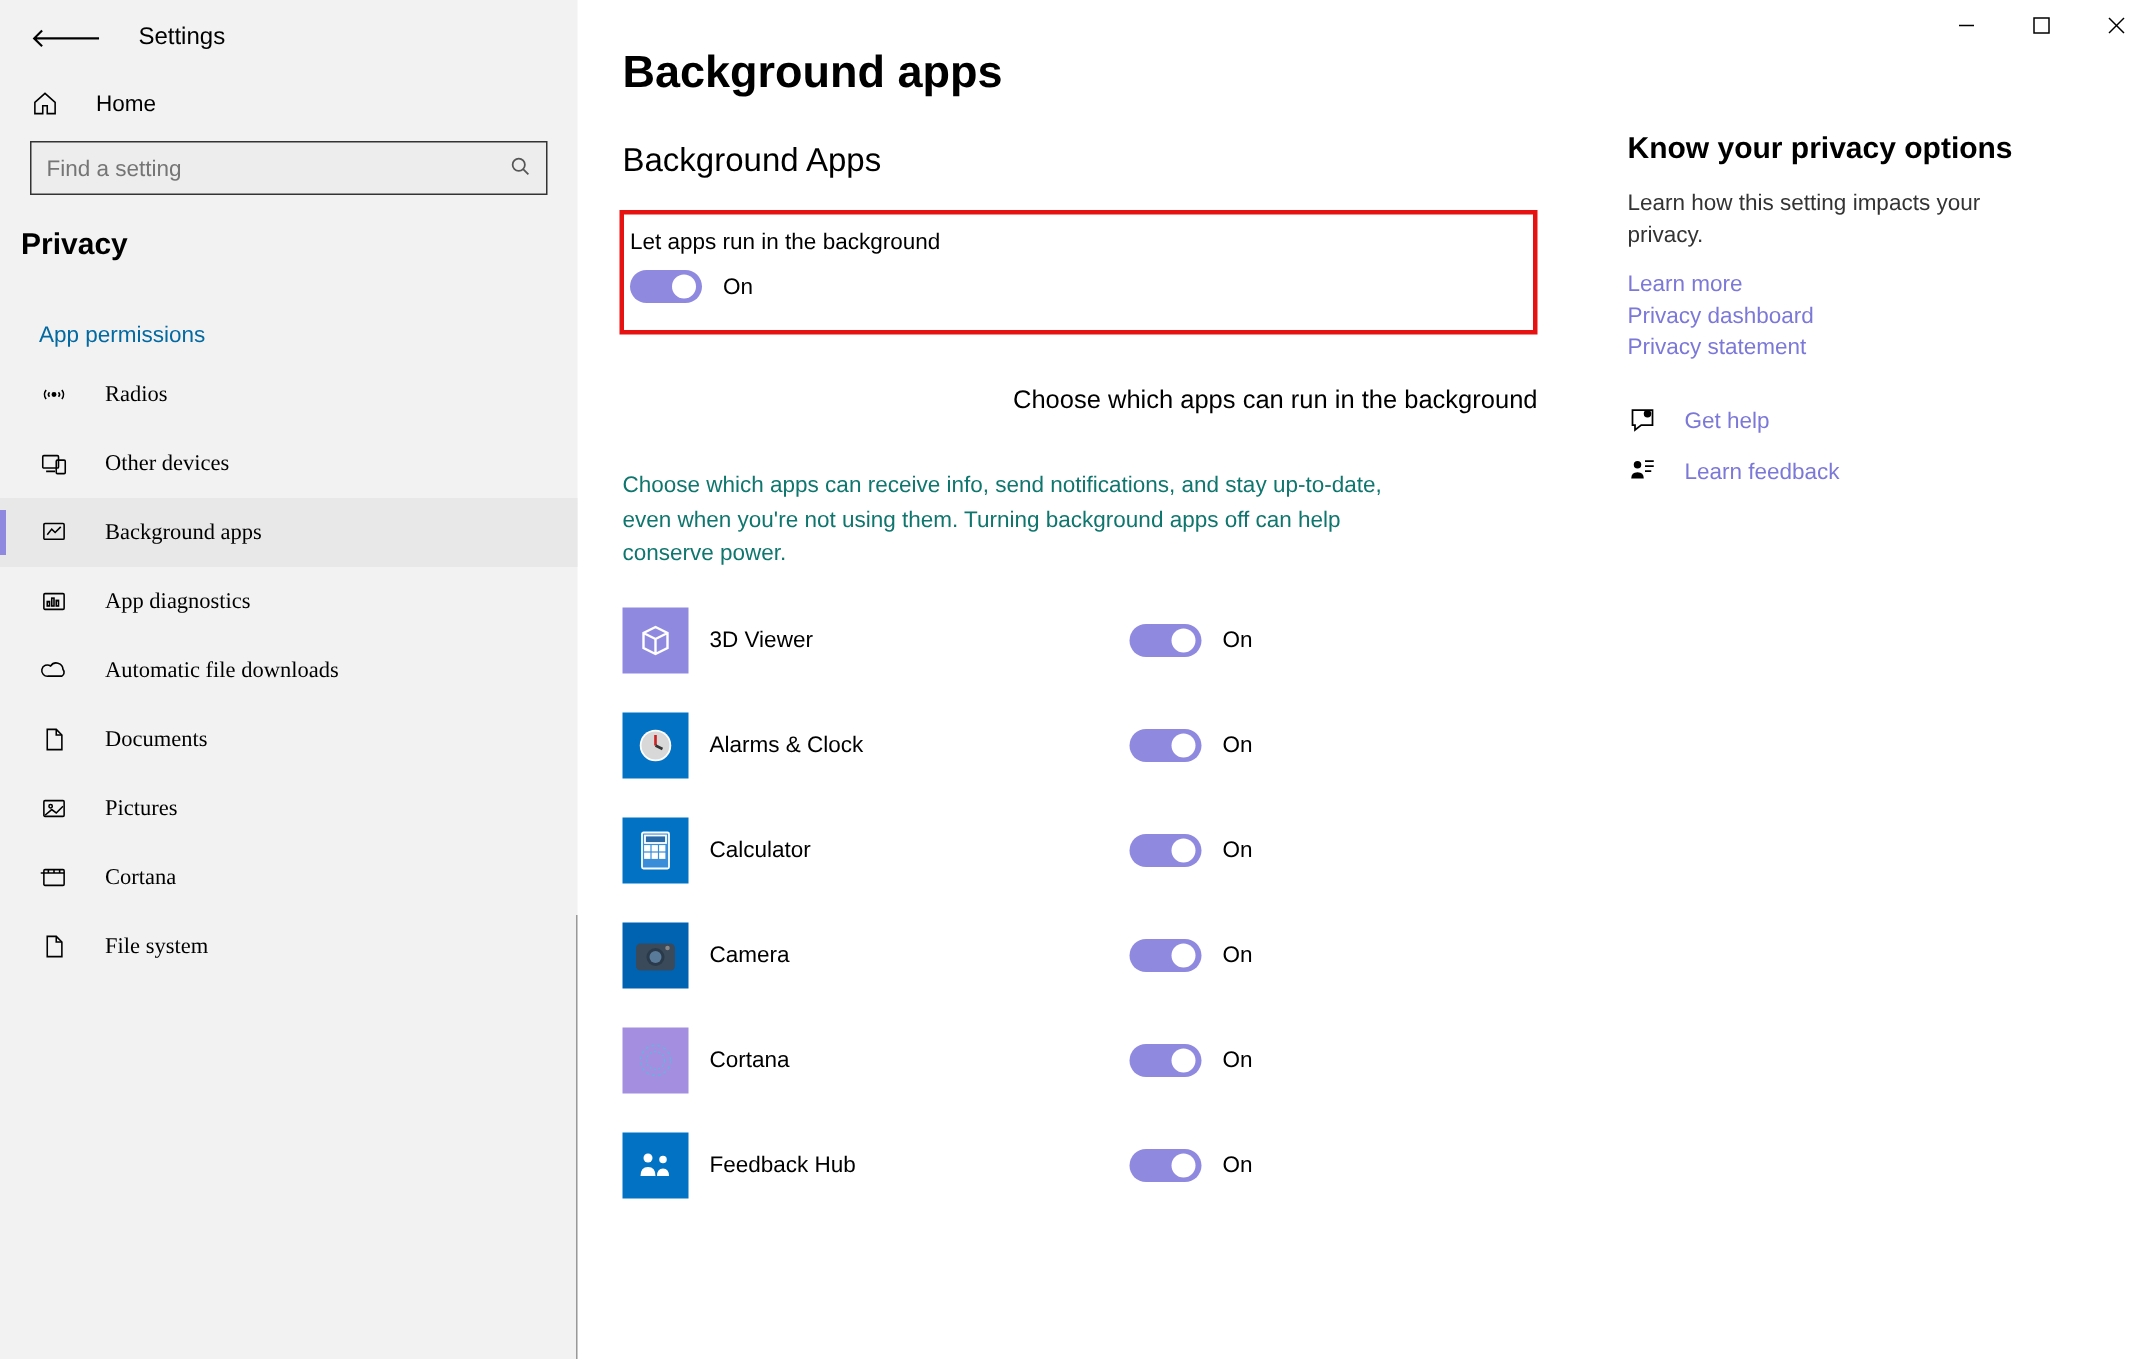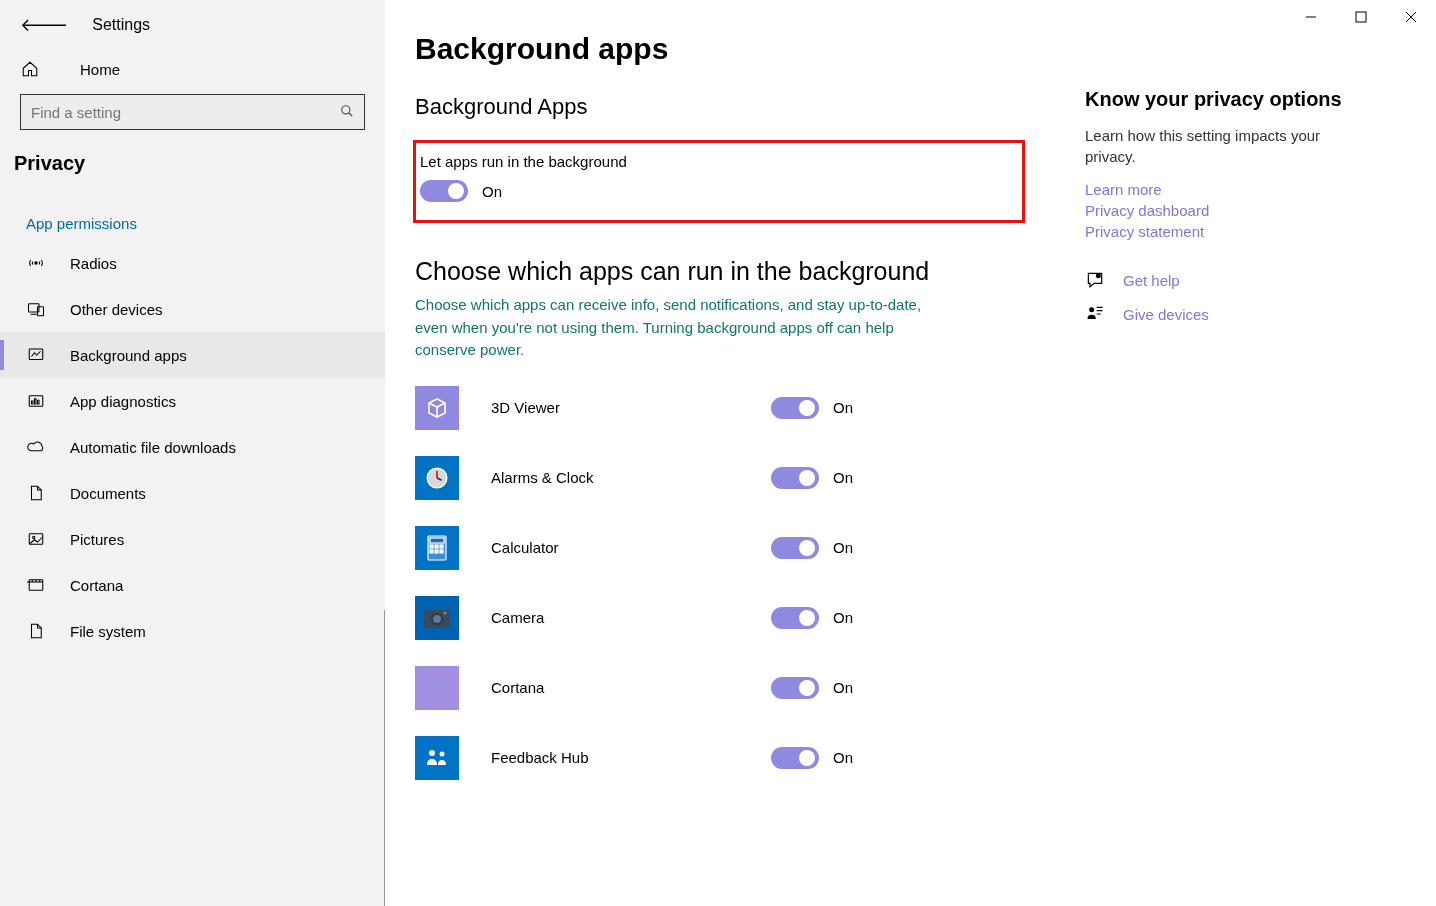--- a/index.html
+++ b/index.html
@@ -25,21 +25,21 @@
   }
   .sidebar-header {
     display: flex;
     align-items: center;
     padding: 6px 20px 14px 20px;
     gap: 24px;
   }
   .back-arrow { font-size: 18px; cursor: pointer; line-height:1; }
   .header-title { font-size: 16px; }
   .home-row {
-    display: flex; align-items: center; gap: 40px;
+    display: flex; align-items: center; gap: 24px;
     padding: 12px 20px; cursor: pointer;
   }
   .home-row .icon { width:20px; display:flex; justify-content:center; }
   .home-row span.label { font-size: 15px; }
   .search-wrap { padding: 4px 20px 10px 20px; }
   .search-box {
     width: 100%; border: 1px solid #333; background: #ededed;
     display: flex; align-items: center; padding: 0 10px;
     height: 36px;
   }
@@ -52,41 +52,42 @@
     padding: 12px 20px 6px 14px; font-size: 20px; font-weight: 700;
   }
   .section-label {
     padding: 34px 20px 8px 26px; font-size: 15px; color: #0369a1;
   }
   .nav-items { display:flex; flex-direction:column; }
   .nav-item {
     display:flex; align-items:center; gap:24px;
     padding: 14px 20px 14px 26px; cursor:pointer;
     position:relative;
+    font-family:Liberation Serif, serif;
   }
   .nav-item .icon { width:20px; display:flex; justify-content:center; color:#000; }
   .nav-item.selected::before {
     content:""; position:absolute; left:0; top:8px; bottom:8px;
     width:4px; background:#8f8ae0;
   }
   .nav-item.selected { background: #e8e8e8; }
   .divider-line { position:absolute; left:384px; top:610px; bottom:0; width:1px; background:#999; }
 
   
   .main {
     flex:1; position:relative; padding: 32px 0 0 30px;
     overflow:hidden;
   }
   .main-inner { display:flex; gap:40px; }
   .center-col { width: 610px; }
   .right-col { width: 280px; margin-left: 20px; margin-top: 56px; }
 
   h1.page-title { font-size: 30px; font-weight: 600; margin-bottom: 28px; }
   h2.subhead { font-size: 22px; font-weight: 400; margin-bottom: 20px; }
-  h2.subhead2 { font-size: 25px; font-weight: 400; margin-top: 34px; margin-bottom: 8px; }
+  h2.subhead2 { font-size: 17px; font-weight: 400; margin-top: 34px; margin-bottom: 36px; text-align: right; }
 
   .highlight-box {
     border: 3px solid #e61212;
     padding: 10px 14px 18px 4px;
     margin-left: -2px;
   }
   .setting-label { font-size: 15px; margin-bottom: 10px; }
   .toggle-row { display:flex; align-items:center; gap:14px; }
   .toggle {
     width: 48px; height: 22px; border-radius: 11px;
@@ -100,21 +101,21 @@
 
   .desc { font-size: 15px; color:#0f766e; line-height:1.5; max-width:540px; margin-bottom:24px; }
 
   .app-row {
     display:flex; align-items:center; margin-bottom: 26px;
   }
   .app-icon {
     width:44px; height:44px; display:flex; align-items:center; justify-content:center;
     color:#fff; flex-shrink:0;
   }
-  .app-name { margin-left: 32px; font-size:15px; width: 280px; }
+  .app-name { margin-left: 14px; font-size:15px; width: 280px; }
   .app-toggle-wrap { display:flex; align-items:center; gap:14px; }
 
   .bg-purple { background:#8f8ae0; }
   .bg-blue { background:#0172c4; }
   .bg-blue2 { background:#0063b1; }
   .bg-lpurple { background:#a48ee0; }
 
   
   .right-col h3 { font-size:20px; font-weight:600; margin-bottom:14px; }
   .right-col p { font-size:15px; color:#333; margin-bottom:14px; line-height:1.4; }
@@ -421,18 +422,18 @@
           <a href="#">Get help</a>
         </div>
         <div class="help-row" style="margin-top:0;">
           <span class="help-icon">
             <svg width="20" height="20" viewBox="0 0 24 24" fill="#000">
                 <circle cx="8" cy="7" r="3"></circle>
                 <path d="M3 18 q0 -5 5 -5 t5 5 z"></path>
                 <path d="M14 4 h7 M14 8 h7 M14 12 h5" stroke="#000" stroke-width="1.4"></path>
               </svg>
           </span>
-          <a href="#">Give devices</a>
+          <a href="#">Learn feedback</a>
         </div>
       </div>
     </div>
   </div>
 </div>
 
 </body></html>

